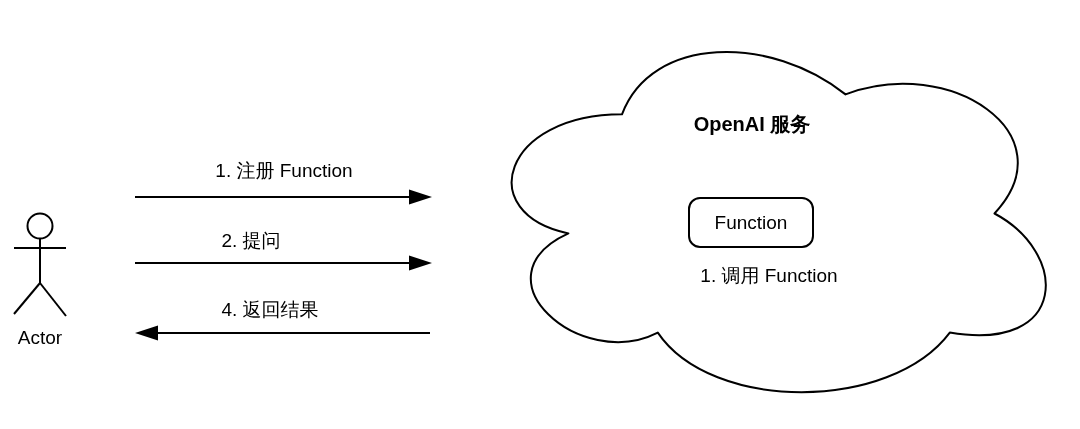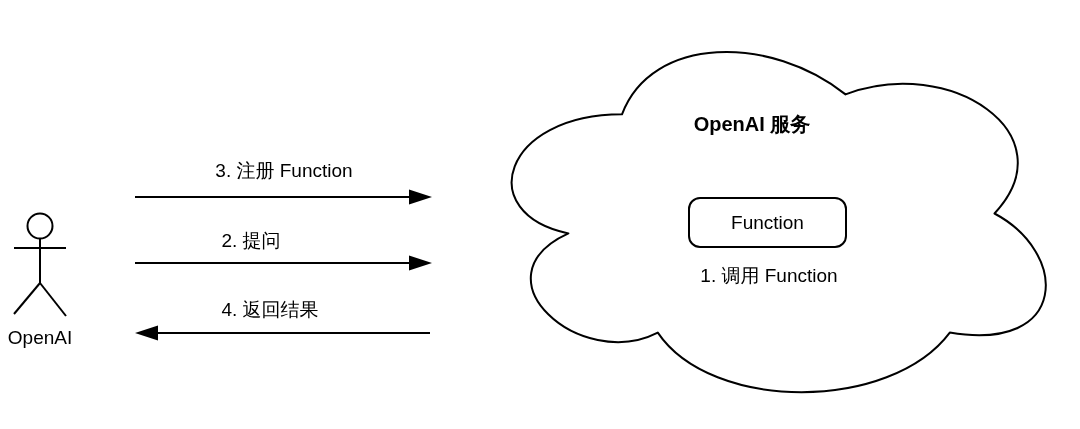--- a/index.html
+++ b/index.html
@@ -33,21 +33,21 @@
     text-align: center;
   }
   .cloud-title {
     font-size: 20px;
     font-weight: 700;
   }
   .function-box {
     position: absolute;
     left: 688px;
     top: 197px;
-    width: 159px;
+    width: 126px;
     height: 51px;
     box-sizing: border-box;
     border: 2px solid #000000;
     border-radius: 12px;
     background: #ffffff;
     display: flex;
     align-items: center;
     justify-content: center;
     font-size: 19px;
     color: #000000;
@@ -85,27 +85,27 @@
       <line x1="135" y1="263" x2="412" y2="263" stroke="#000000" stroke-width="2"></line>
       <polygon points="432,263 409,255.5 409,270.5" fill="#000000"></polygon>
     </g>
 
     <g>
       <line x1="156" y1="333" x2="430" y2="333" stroke="#000000" stroke-width="2"></line>
       <polygon points="135,333 158,325.5 158,340.5" fill="#000000"></polygon>
     </g>
   </svg>
 
-  <div class="label" style="left:284px; top:160px;">3. 注册 Function</div>
+  <div class="label" style="left:284px; top:160px;">1. 注册 Function</div>
 
   <div class="label" style="left:251px; top:230px;">2. 提问</div>
 
   <div class="label" style="left:270px; top:299px;">4. 返回结果</div>
 
-  <div class="label" style="left:40px; top:327px;">OpenAI</div>
+  <div class="label" style="left:40px; top:327px;">Actor</div>
 
   <div class="label cloud-title" style="left:752px; top:113px;">OpenAI 服务</div>
 
   <div class="function-box">
     <span>Function</span>
   </div>
 
   <div class="label" style="left:769px; top:265px;">1. 调用 Function</div>
 
 </div>

